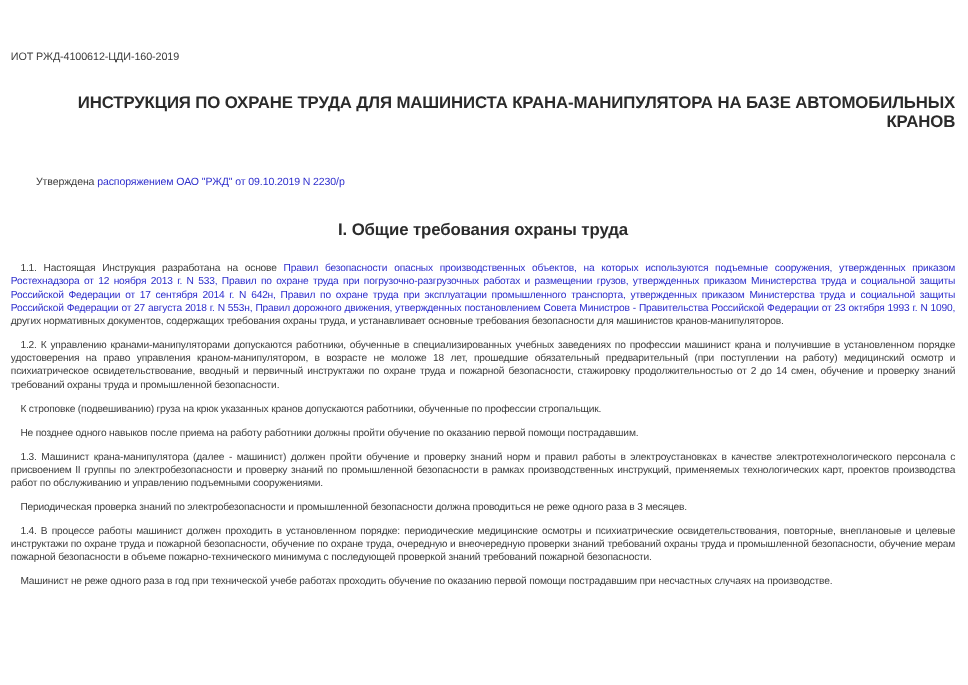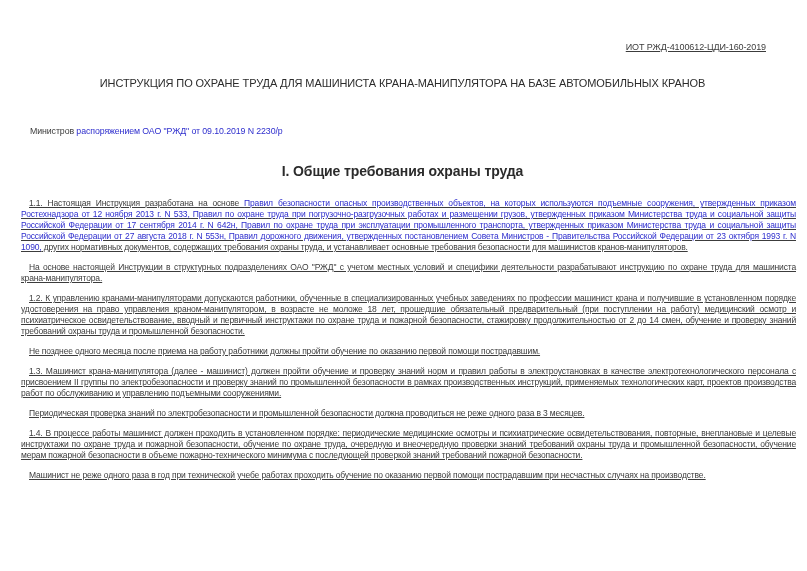--- a/index.html
+++ b/index.html
@@ -16,82 +16,80 @@
   }
   .page {
     box-sizing: border-box;
     width: 807px;
     height: 571px;
     padding: 0 11px 0 9px;
     background: #ffffff;
   }
   .doc-code {
     margin: 42px 30px 0 0;
-    text-align: right;
+    text-align: left;
     font-size: 9px;
     letter-spacing: -0.1px;
     color: #3c3c3c;
-    text-decoration: underline;
   }
   .title {
     margin: 25px 0 0 0;
-    text-align: center;
-    font-size: 11px;
-    font-weight: normal;
+    text-align: right;
+    font-size: 14px;
+    font-weight: bold;
     color: #2b2b2b;
     letter-spacing: -0.1px;
   }
   .approval {
     margin: 37px 0 0 21px;
     font-size: 8.8px;
     letter-spacing: -0.1px;
   }
   .section-heading {
     margin: 27px 0 19px 0;
     text-align: center;
     font-size: 14px;
     font-weight: bold;
     color: #2b2b2b;
     letter-spacing: -0.1px;
   }
   .para {
-    margin: 0 0 9px 12px;
+    margin: 0 0 9px 0;
     font-size: 8.5px;
     line-height: 11px;
     letter-spacing: -0.15px;
     text-align: justify;
     text-indent: 8px;
     color: #3c3c3c;
-    text-decoration: underline;
   }
   .link {
     color: #2d2dcd;
     text-decoration: none;
     cursor: pointer;
   }
 </style>
 </head>
 <body>
 
 <div class="page">
 
   <div class="doc-code">ИОТ РЖД-4100612-ЦДИ-160-2019</div>
 
   <div class="title">ИНСТРУКЦИЯ ПО ОХРАНЕ ТРУДА ДЛЯ МАШИНИСТА КРАНА-МАНИПУЛЯТОРА НА БАЗЕ АВТОМОБИЛЬНЫХ КРАНОВ</div>
 
   <div class="approval">
-    <span>Министров </span><span class="link">распоряжением ОАО "РЖД" от 09.10.2019 N 2230/р</span>
+    <span>Утверждена </span><span class="link">распоряжением ОАО "РЖД" от 09.10.2019 N 2230/р</span>
   </div>
 
   <div class="section-heading">I. Общие требования охраны труда</div>
 
   <div id="paragraphs">
       <p class="para"><span>1.1. Настоящая Инструкция разработана на основе </span><span class="link">Правил безопасности опасных производственных объектов, на которых используются подъемные сооружения, утвержденных приказом Ростехнадзора от 12 ноября 2013 г. N 533, Правил по охране труда при погрузочно-разгрузочных работах и размещении грузов, утвержденных приказом Министерства труда и социальной защиты Российской Федерации от 17 сентября 2014 г. N 642н, Правил по охране труда при эксплуатации промышленного транспорта, утвержденных приказом Министерства труда и социальной защиты Российской Федерации от 27 августа 2018 г. N 553н, Правил дорожного движения, утвержденных постановлением Совета Министров - Правительства Российской Федерации от 23 октября 1993 г. N 1090,</span><span> других нормативных документов, содержащих требования охраны труда, и устанавливает основные требования безопасности для машинистов кранов-манипуляторов.</span></p>
-      <p class="para"><span>На основе настоящей Инструкции в структурных подразделениях ОАО "РЖД" с учетом местных условий и специфики деятельности разрабатывают инструкцию по охране труда для машиниста крана-манипулятора.</span></p>
       <p class="para"><span>1.2. К управлению кранами-манипуляторами допускаются работники, обученные в специализированных учебных заведениях по профессии машинист крана и получившие в установленном порядке удостоверения на право управления краном-манипулятором, в возрасте не моложе 18 лет, прошедшие обязательный предварительный (при поступлении на работу) медицинский осмотр и психиатрическое освидетельствование, вводный и первичный инструктажи по охране труда и пожарной безопасности, стажировку продолжительностью от 2 до 14 смен, обучение и проверку знаний требований охраны труда и промышленной безопасности.</span></p>
-      <p class="para"><span>Не позднее одного месяца после приема на работу работники должны пройти обучение по оказанию первой помощи пострадавшим.</span></p>
+      <p class="para"><span>К строповке (подвешиванию) груза на крюк указанных кранов допускаются работники, обученные по профессии стропальщик.</span></p>
+      <p class="para"><span>Не позднее одного навыков после приема на работу работники должны пройти обучение по оказанию первой помощи пострадавшим.</span></p>
       <p class="para"><span>1.3. Машинист крана-манипулятора (далее - машинист) должен пройти обучение и проверку знаний норм и правил работы в электроустановках в качестве электротехнологического персонала с присвоением II группы по электробезопасности и проверку знаний по промышленной безопасности в рамках производственных инструкций, применяемых технологических карт, проектов производства работ по обслуживанию и управлению подъемными сооружениями.</span></p>
       <p class="para"><span>Периодическая проверка знаний по электробезопасности и промышленной безопасности должна проводиться не реже одного раза в 3 месяцев.</span></p>
       <p class="para"><span>1.4. В процессе работы машинист должен проходить в установленном порядке: периодические медицинские осмотры и психиатрические освидетельствования, повторные, внеплановые и целевые инструктажи по охране труда и пожарной безопасности, обучение по охране труда, очередную и внеочередную проверки знаний требований охраны труда и промышленной безопасности, обучение мерам пожарной безопасности в объеме пожарно-технического минимума с последующей проверкой знаний требований пожарной безопасности.</span></p>
       <p class="para"><span>Машинист не реже одного раза в год при технической учебе работах проходить обучение по оказанию первой помощи пострадавшим при несчастных случаях на производстве.</span></p>
     </div>
 
 </div>
 
 </body></html>

